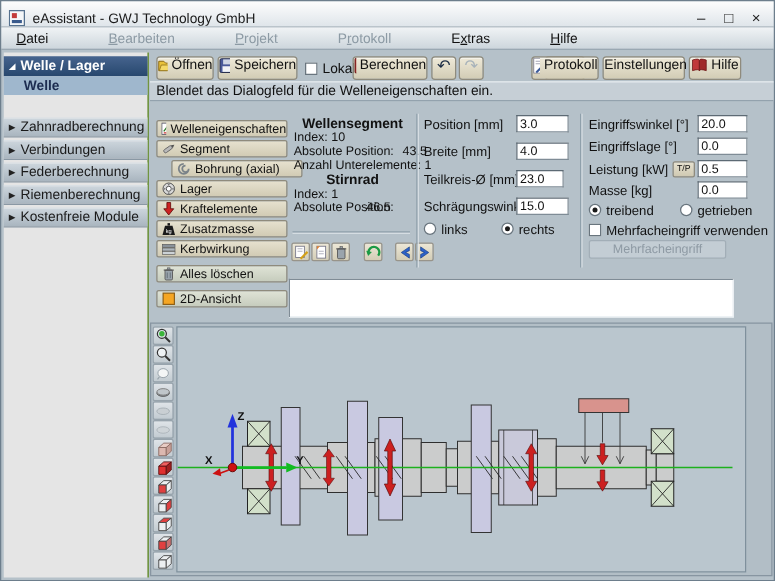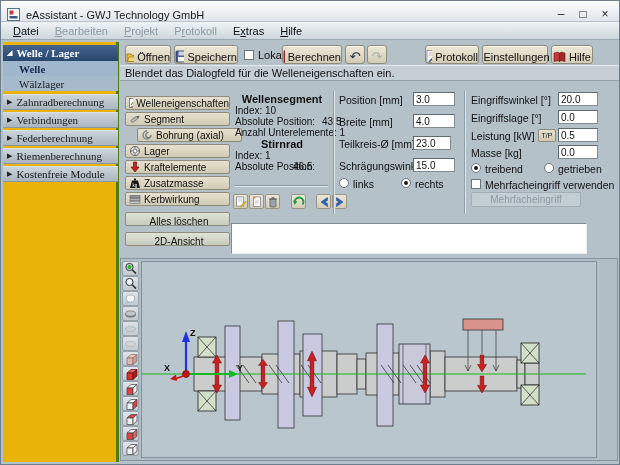--- a/index.html
+++ b/index.html
@@ -1,47 +1,47 @@
 <!DOCTYPE html>
 <html><head>
 <meta charset="utf-8">
 <style>
   html,body{margin:0;padding:0;background:#e8e8e8;font-family:"Liberation Sans","DejaVu Sans",sans-serif;}
   *{box-sizing:border-box;}
   .window{position:relative;width:620px;height:465px;background:#b5c1c9;border:1px solid #6d7e8c;overflow:hidden;}
-  .abs{position:absolute;}
+  .abs{position:absolute;gap:32px;}
 
   
   .titlebar{left:0;top:0;width:618px;height:21px;background:linear-gradient(#fdfdfd,#dfe5ea);border-bottom:1px solid #b9c2c9;display:flex;align-items:flex-end;padding:0 6px;gap:6px;}
   .title-text{font-size:11px;color:#1a1a1a;flex:1;}
   .win-ctl{font-size:12px;color:#222;width:16px;text-align:center;cursor:default;}
 
   
   .menubar{left:0;top:21px;width:618px;height:18px;background:linear-gradient(#f0f3f5,#cdd6dc);border-bottom:1px solid #9aa8b2;display:flex;align-items:center;padding-left:4px;}
   .menu-item{font-size:11px;color:#111;padding:0 8px;}
   .menu-item.disabled{color:#8c9aa4;}
 
   
-  .sidebar{left:2px;top:41px;width:116px;height:420px;background:#eab308;border-right:3px solid #4d7c0f;font-family:Liberation Serif, serif;}
+  .sidebar{left:2px;top:41px;width:116px;height:420px;background:#e5e5e5;border-right:1px solid #4d7c0f;}
   .side-head{position:absolute;left:0;width:115px;height:16px;background:linear-gradient(#46648e,#27476e);color:#fff;font-size:11px;font-weight:bold;display:flex;align-items:center;padding-left:4px;gap:4px;}
   .side-tri{font-size:7px;color:#fff;}
   .side-item{position:absolute;left:0;width:115px;height:15px;background:#a6bacb;color:#1c2c50;font-size:11px;display:flex;align-items:center;padding-left:16px;}
   .side-group{position:absolute;left:0;width:115px;height:16px;background:linear-gradient(#ccd5dc,#a9b5bf);border-top:1px solid #d9e0e5;border-bottom:1px solid #8a98a4;color:#1a1a1a;font-size:11px;display:flex;align-items:center;padding-left:4px;gap:4px;}
   .grp-tri{font-size:7px;color:#222;}
 
   
-  .tb-btn{position:absolute;top:44px;height:19px;background:linear-gradient(#eee9d8,#d2ccb5);border:1px solid #8f8b7d;border-radius:3px;display:flex;align-items:flex-end;justify-content:center;gap:3px;font-size:11px;color:#111;box-shadow:inset 0 1px rgba(255,255,255,.6);}
+  .tb-btn{position:absolute;top:44px;height:19px;background:linear-gradient(#eee9d8,#d2ccb5);border:1px solid #8f8b7d;border-radius:3px;display:flex;align-items:flex-start;justify-content:center;gap:3px;font-size:11px;color:#111;box-shadow:inset 0 1px rgba(255,255,255,.6);}
   .tb-flat{position:absolute;top:44px;height:19px;display:flex;align-items:center;gap:4px;font-size:11px;color:#111;}
   .glyph{font-size:13px;line-height:13px;}
 
   .hintbar{left:119px;top:64px;width:499px;height:16px;background:#c6cfd6;border-top:1px solid #e6ecf0;border-bottom:1px solid #93a2ad;font-size:11px;color:#101010;display:flex;align-items:center;padding-left:5px;}
 
   
   .tool-btn{position:absolute;left:124px;width:105px;height:14px;background:linear-gradient(#e6e1cf,#d1cbb4);border:1px solid #8f8b7d;border-radius:2px;display:flex;align-items:center;gap:3px;font-size:10px;color:#111;padding-left:3px;}
-  .tool-btn.gray{background:linear-gradient(#dfe3d6,#c6ccbd);flex-direction:column;}
+  .tool-btn.gray{background:linear-gradient(#dfe3d6,#c6ccbd);}
 
   
   .info-bold{position:absolute;left:232px;width:98px;text-align:center;font-size:11px;font-weight:bold;color:#111;}
   .info-line{position:absolute;left:234px;font-size:10px;color:#111;white-space:nowrap;}
   .info-val{position:absolute;font-size:10px;color:#111;}
   .vsep{position:absolute;width:1px;background:#8fa0ab;box-shadow:1px 0 0 #dfe6ea;}
   .hsep{position:absolute;height:1px;background:#8fa0ab;box-shadow:0 1px 0 #dfe6ea;}
   .mini-btn{position:absolute;top:193px;width:15px;height:15px;background:linear-gradient(#ece7d6,#d3cdb6);border:1px solid #98948a;border-radius:2px;display:flex;align-items:center;justify-content:center;}
 
   
@@ -86,23 +86,20 @@
     <span class="menu-item"><u>H</u>ilfe</span>
   </div>
 
   <div class="abs sidebar">
     <div class="side-head" style="top:3px;">
       <span class="side-tri">◢</span>
       <span>Welle / Lager</span>
     </div>
     <div class="side-item" style="top:19px;font-weight:bold;background:#9fb7cd;">
       <span>Welle</span>
-    </div>
-    <div class="side-item" style="top:34px;color:#1a1a1a;">
-      <span>Wälzlager</span>
     </div>
     <div class="side-group" style="top:52px;">
       <span class="grp-tri">▶</span>
       <span>Zahnradberechnung</span>
     </div>
     <div class="side-group" style="top:70px;">
       <span class="grp-tri">▶</span>
       <span>Verbindungen</span>
     </div>
     <div class="side-group" style="top:106px;">

